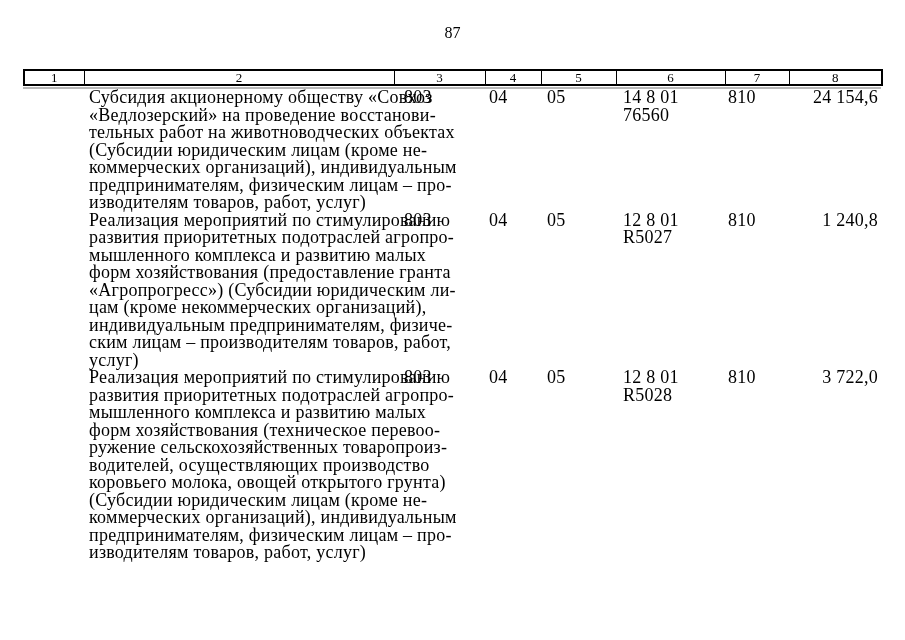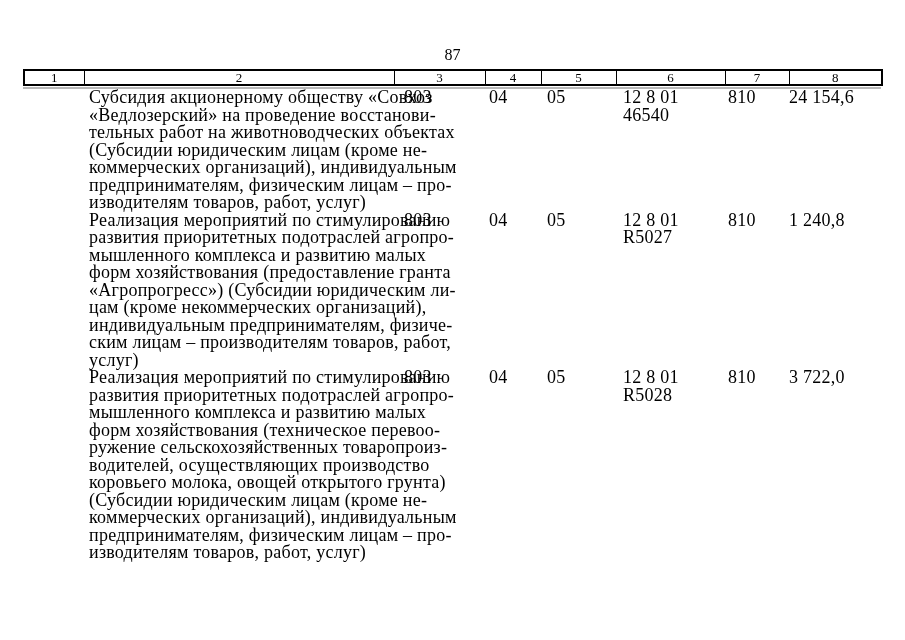--- a/index.html
+++ b/index.html
@@ -13,21 +13,21 @@
     color: #000000;
   }
   .page {
     position: relative;
     width: 905px;
     height: 640px;
     background: #ffffff;
   }
   .page-number {
     position: absolute;
-    top: 46px;
+    top: 24px;
     left: 0;
     width: 905px;
     text-align: center;
     font-size: 16px;
     line-height: 18px;
   }
   table.budget-table {
     position: absolute;
     top: 69px;
     left: 23px;
@@ -62,21 +62,21 @@
     padding: 0;
     letter-spacing: 0.25px;
   }
   tbody tr:first-child td { padding-top: 3px; }
   tbody td.c2 { padding-left: 5px; white-space: pre; }
   tbody td.c3 { padding-left: 10px; }
   tbody td.c4 { padding-left: 4px; margin-left: 33px; }
   tbody td.c5 { padding-left: 6px; }
   tbody td.c6 { padding-left: 7px; }
   tbody td.c7 { padding-left: 3px; }
-  tbody td.c8 { text-align: left; padding-right: 4px; }
+  tbody td.c8 { text-align: right; padding-right: 4px; }
 </style>
 </head>
 <body>
 
 <div class="page">
 
   <div class="page-number">87</div>
 
   <table class="budget-table">
     <colgroup>
@@ -107,21 +107,21 @@
           <td class="c2">Субсидия акционерному обществу «Совхоз
 «Ведлозерский» на проведение восстанови-
 тельных работ на животноводческих объектах
 (Субсидии юридическим лицам (кроме не-
 коммерческих организаций), индивидуальным
 предпринимателям, физическим лицам – про-
 изводителям товаров, работ, услуг)</td>
           <td class="c3">803</td>
           <td class="c4">04</td>
           <td class="c5">05</td>
-          <td class="c6">12 8 01 46540</td>
+          <td class="c6">14 8 01 76560</td>
           <td class="c7">810</td>
           <td class="c8">24 154,6</td>
         </tr>
         <tr>
           <td class="c1"></td>
           <td class="c2">Реализация мероприятий по стимулированию
 развития приоритетных подотраслей агропро-
 мышленного комплекса и развитию малых
 форм хозяйствования (предоставление гранта
 «Агропрогресс») (Субсидии юридическим ли-

